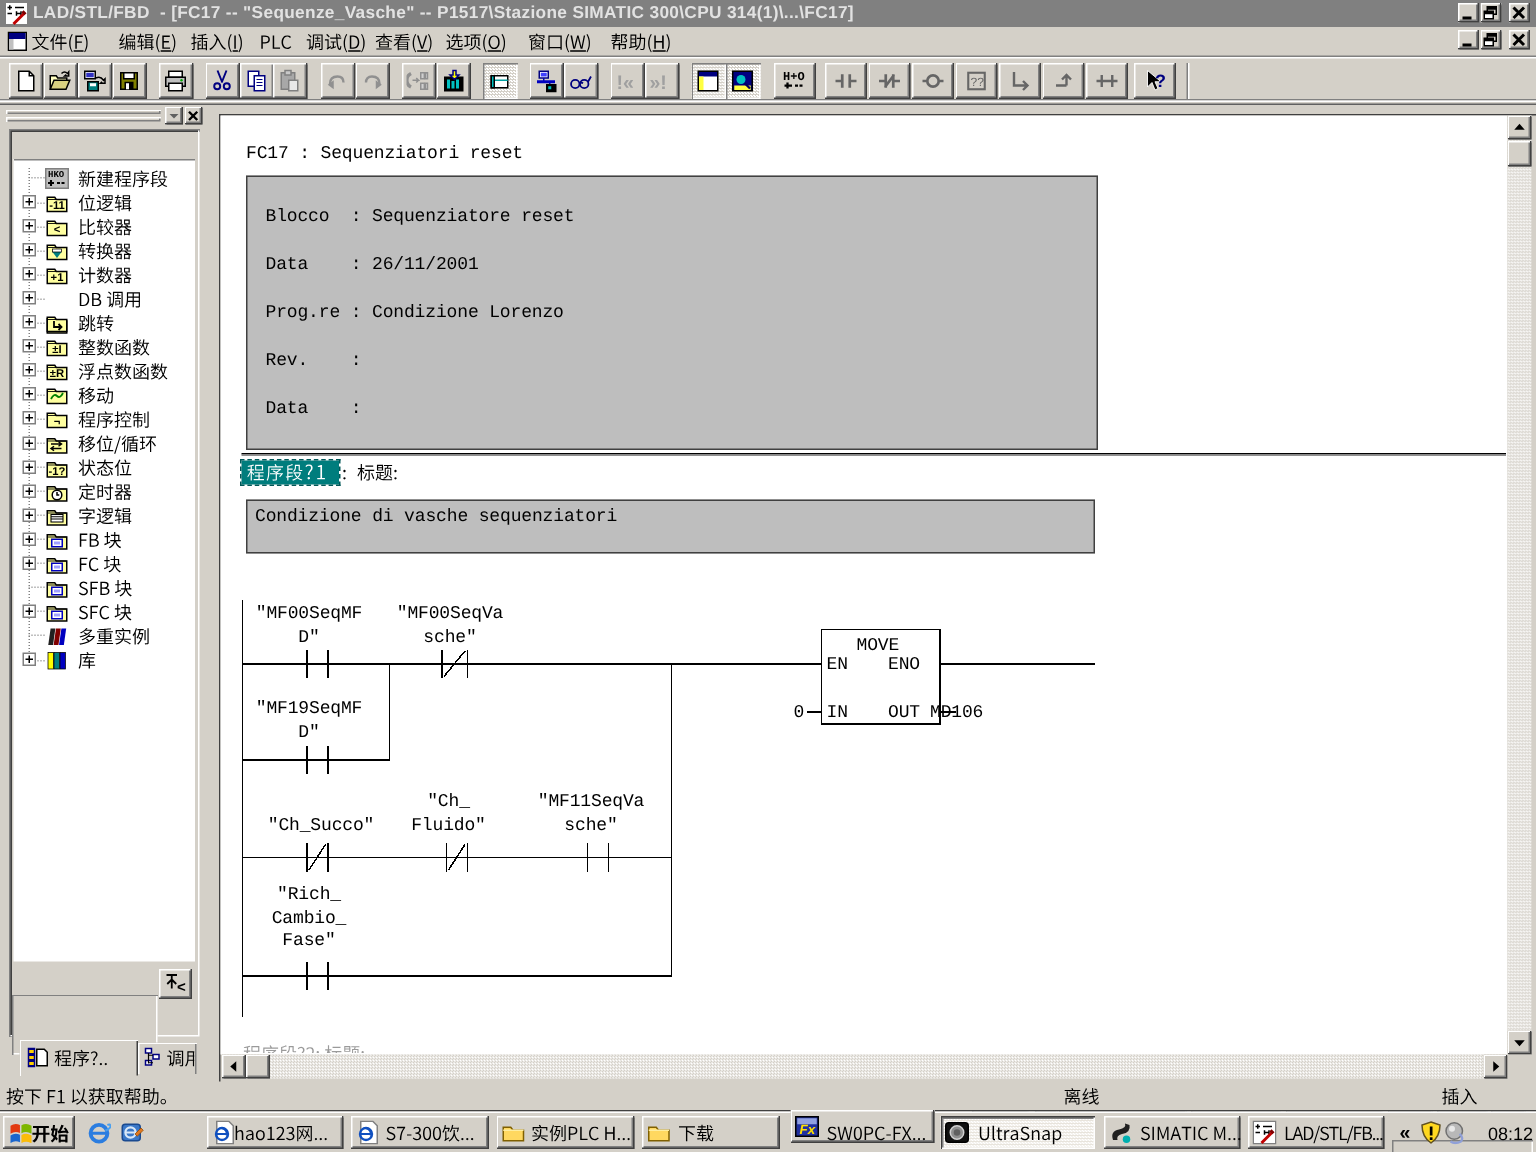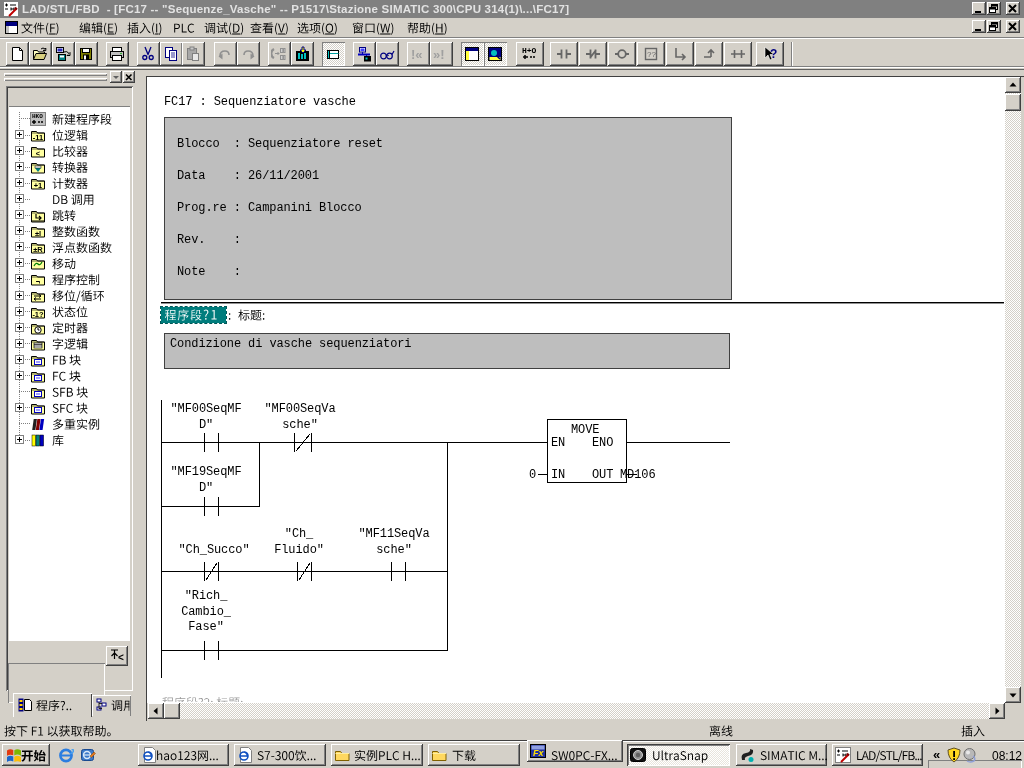--- a/index.html
+++ b/index.html
@@ -631,27 +631,27 @@
       <rect x="1" y="1" width="4" height="3" fill="#fff" stroke="#000080"></rect>
       <rect x="6" y="5" width="4" height="3" fill="#fff" stroke="#000080"></rect>
       <rect x="1" y="9" width="4" height="3" fill="#fff" stroke="#000080"></rect>
       <path d="M3 4 v7 M3 5.5 h3 M3 10.5 h3" stroke="#000" stroke-width="0.8" fill="none"></path>
     </svg>
   </div>
 
 <div style="left:146px;top:76px;width:878px;height:645px;box-shadow:inset 1px 1px 0 #404040, inset -1px -1px 0 #d4d0c8"></div>
 <div style="left:147px;top:77px;width:858px;height:626px;background:#fff"></div>
 
-<div class="mono" style="left:164px;top:95px">FC17 : Sequenziatore vasche</div>
+<div class="mono" style="left:164px;top:95px">FC17 : Sequenziatori reset</div>
 <div style="left:164px;top:117px;width:568px;height:183px;background:#bebebe;border:1px solid #404040"></div>
 <div class="mono" style="left:177px;top:137px">Blocco  : Sequenziatore reset</div>
 <div class="mono" style="left:177px;top:169px">Data    : 26/11/2001</div>
-<div class="mono" style="left:177px;top:201px">Prog.re : Campanini Blocco</div>
+<div class="mono" style="left:177px;top:201px">Prog.re : Condizione Lorenzo</div>
 <div class="mono" style="left:177px;top:233px">Rev.    :</div>
-<div class="mono" style="left:177px;top:265px">Note    :</div>
+<div class="mono" style="left:177px;top:265px">Data    :</div>
 <div style="left:161px;top:302px;width:843px;height:1px;background:#000"></div>
 <div style="left:161px;top:303px;width:843px;height:1px;background:#909090"></div>
 <div style="left:161px;top:307px;width:65px;height:16px;background:#007d7d;outline:1px dashed #005858;outline-offset:0px"></div>
 <div style="left:164px;top:333px;width:566px;height:36px;background:#bebebe;border:1px solid #404040"></div>
 <div class="mono" style="left:170px;top:337px">Condizione di vasche sequenziatori</div>
 <svg style="position:absolute;left:0;top:0;width:1024px;height:768px;z-index:3;pointer-events:none" viewBox="0 0 1024 768" shape-rendering="crispEdges">
     <line x1="161.5" y1="400" x2="161.5" y2="678" stroke="#000" stroke-width="1"></line>
     <line x1="161" y1="442.5" x2="547" y2="442.5" stroke="#000" stroke-width="1"></line>
     <line x1="627" y1="442.5" x2="730" y2="442.5" stroke="#000" stroke-width="1"></line>
     <line x1="204.5" y1="433" x2="204.5" y2="452" stroke="#000" stroke-width="1"></line>

